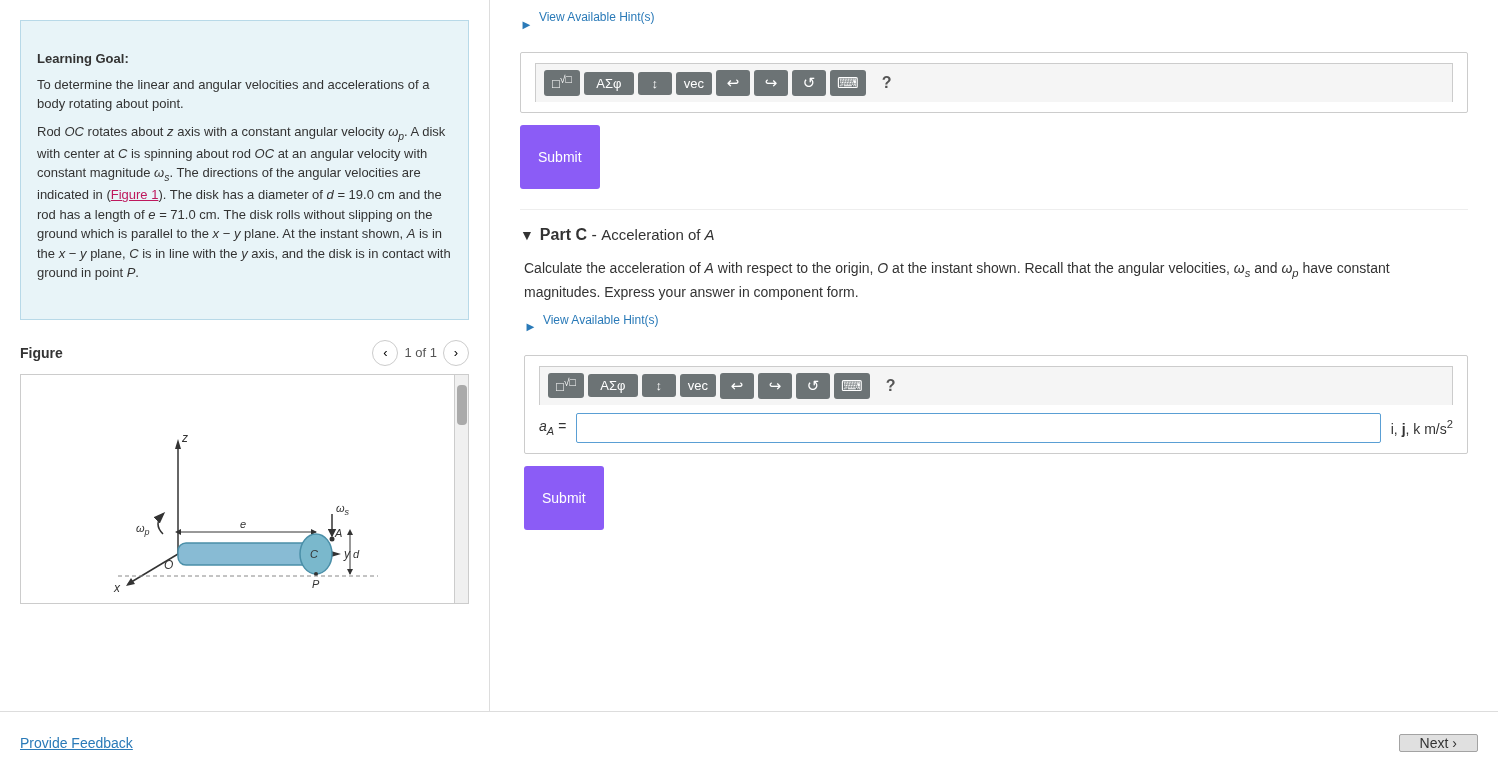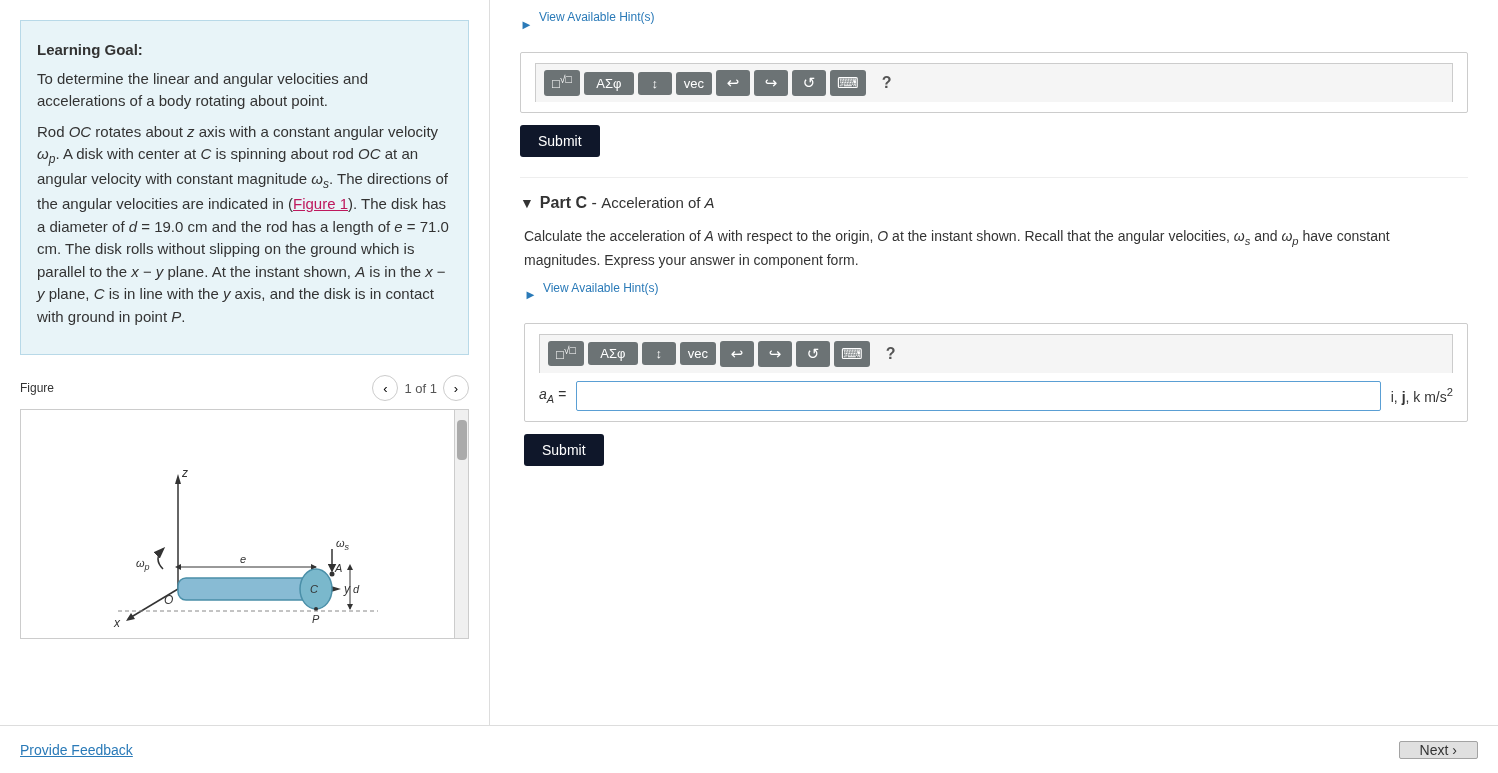--- a/index.html
+++ b/index.html
@@ -20,23 +20,23 @@
     .left-panel {
       width: 490px;
       padding: 20px;
       border-right: 1px solid #ddd;
       overflow-y: auto;
       flex-shrink: 0;
     }
     .learning-goal-box {
       background: #e8f4f8;
       border: 1px solid #b8d9e8;
-      padding: 18px 16px;
+      padding: 28px 16px;
       margin-bottom: 20px;
-      font-size: 15px;
+      font-size: 13px;
       line-height: 1.5;
     }
     .learning-goal-box .title {
       font-weight: bold;
       margin-bottom: 6px;
     }
     .learning-goal-box p {
       margin-bottom: 8px;
     }
     .learning-goal-box a {
@@ -46,22 +46,22 @@
     .figure-section {
       margin-top: 10px;
     }
     .figure-header {
       display: flex;
       align-items: center;
       justify-content: space-between;
       margin-bottom: 8px;
     }
     .figure-title {
-      font-weight: normal;
-      font-size: 12px;
+      font-weight: bold;
+      font-size: 14px;
     }
     .figure-nav {
       display: flex;
       align-items: center;
       gap: 6px;
     }
     .figure-nav button {
       background: #fff;
       border: 1px solid #ccc;
       border-radius: 50%;
@@ -193,24 +193,24 @@
       padding: 6px 8px;
       font-size: 14px;
       outline: none;
     }
     .answer-units {
       font-size: 14px;
       white-space: nowrap;
       color: #333;
     }
     .submit-btn {
-      background: #0f172a;
+      background: #8b5cf6;
       color: #fff;
       border: none;
-      padding: 8px 18px;
+      padding: 24px 18px;
       border-radius: 3px;
       cursor: pointer;
       font-size: 14px;
       margin-bottom: 20px;
     }
     .part-header {
       display: flex;
       align-items: center;
       gap: 6px;
       font-size: 16px;
@@ -239,21 +239,21 @@
       font-size: 14px;
     }
     .part-body p.bold-instruction {
       font-weight: bold;
     }
     .bottom-bar {
       position: fixed;
       bottom: 0;
       left: 0;
       right: 0;
-      height: 48px;
+      height: 62px;
       background: #fff;
       border-top: 1px solid #ddd;
       display: flex;
       align-items: center;
       justify-content: space-between;
       padding: 0 20px;
     }
     .provide-feedback {
       color: #2a7ab8;
       text-decoration: underline;

